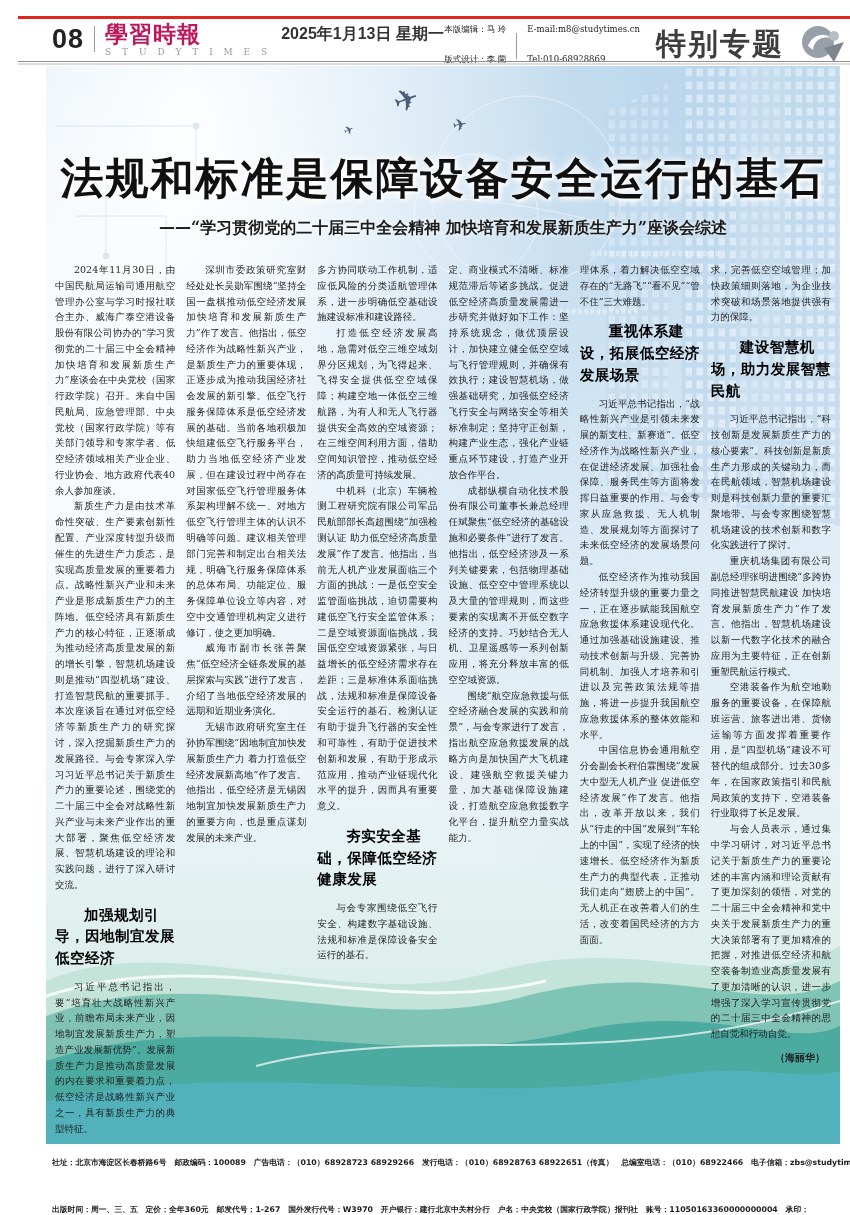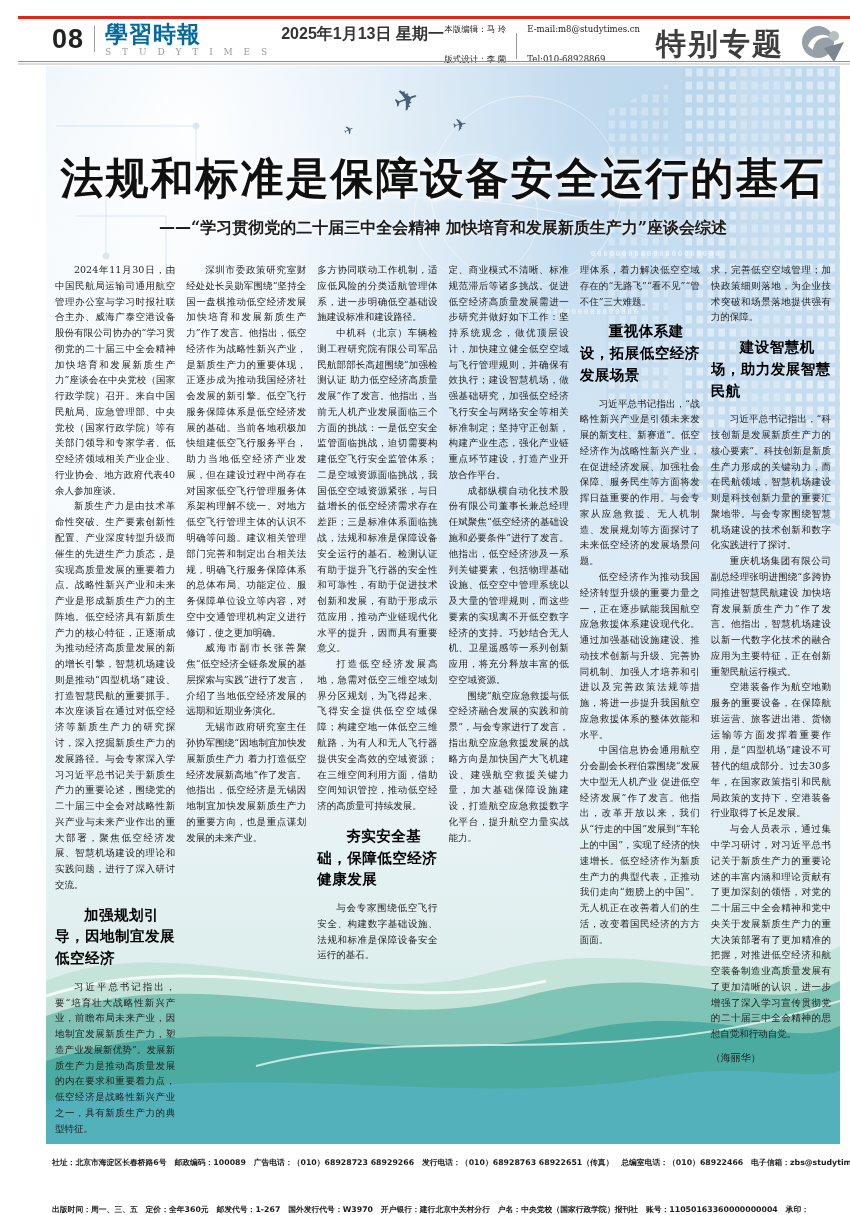--- a/index.html
+++ b/index.html
@@ -6,21 +6,21 @@
   .page{position:relative;width:850px;height:1215px;background:#fff;overflow:hidden;
         font-family:"Liberation Sans","DejaVu Sans",sans-serif;color:#222;margin-left:18px;}
   
   .top-red{position:absolute;top:16px;left:0;width:850px;height:3px;background:#e0271b;}
   .hdr{position:absolute;top:22px;left:0;width:850px;height:36px;}
   .hdr-left{position:absolute;left:34px;top:0;display:flex;align-items:flex-start;}
   .pageno{font-size:27px;font-weight:bold;color:#222;line-height:34px;letter-spacing:1px;}
   .vdiv{width:1px;background:#9b9b9b;height:26px;margin:4px 10px 0 10px;}
   .masthead-col{display:flex;flex-direction:column;}
   .masthead{font-family:"DejaVu Serif","Liberation Serif",serif;font-weight:900;
-            font-size:23px;color:#0369a1;line-height:24px;letter-spacing:1px;}
+            font-size:23px;color:#be185d;line-height:24px;letter-spacing:1px;}
   .masthead-sub{font-family:"DejaVu Serif","Liberation Serif",serif;font-size:9px;color:#9a9a9a;
             letter-spacing:4px;margin-top:1px;}
   .date{font-size:16px;font-weight:bold;color:#333;margin:2px 0 0 10px;}
   .hdr-right{position:absolute;right:22px;top:0;display:flex;align-items:center;}
   .editor{font-size:8.5px;color:#222;line-height:14px;text-align:left;
           font-family:"DejaVu Serif","Liberation Serif",serif;}
   .editor-grid{display:flex;align-items:center;}
   .editor-col{display:flex;flex-direction:column;gap:16px;}
   .section-title{font-size:30px;font-weight:900;color:#3e3e3e;letter-spacing:2px;margin:0 10px 0 16px;
           font-family:"DejaVu Sans","Liberation Sans",sans-serif;}
@@ -43,21 +43,21 @@
      color:#1c1c1c;text-shadow:0 0 5px rgba(255,255,255,.9);}
   
   .cols{position:absolute;top:196px;left:9px;right:9px;bottom:8px;display:flex;gap:11px;overflow:hidden;}
   .col{flex:1;overflow:hidden;font-family:"DejaVu Serif","Liberation Serif",serif;
        font-size:9.5px;line-height:1.66;color:#1d1d1d;text-align:justify;}
   .body-p{margin:0;text-indent:2em;}
   .no-indent{text-indent:0;}
   .col-heading{font-family:"DejaVu Sans","Liberation Sans",sans-serif;font-weight:bold;
        font-size:14.5px;line-height:1.5;color:#000;margin:12px 0 9px;text-indent:2em;
        letter-spacing:.5px;text-align:left;}
-  .author{font-weight:normal;font-size:10px;margin-top:8px;padding-right:6px;}
+  .author{text-align:right;font-weight:bold;font-size:10px;margin-top:8px;padding-right:6px;}
   
   .footer-line{position:absolute;left:34px;width:790px;font-size:7.8px;color:#1d1d1d;
        white-space:nowrap;font-weight:bold;font-family:"DejaVu Sans","Liberation Sans",sans-serif;}
   .f1{top:1157px;} .f2{top:1204px;}
 </style>
 </head>
 <body>
 
 <div class="page">
   <div class="top-red"></div>
@@ -148,22 +148,22 @@
           <div class="col-heading">加强规划引导，因地制宜发展低空经济</div>
           <p class="body-p">习近平总书记指出，要“培育壮大战略性新兴产业，前瞻布局未来产业，因地制宜发展新质生产力，塑造产业发展新优势”。发展新质生产力是推动高质量发展的内在要求和重要着力点，低空经济是战略性新兴产业之一，具有新质生产力的典型特征。</p>
         </div>
         <div class="col">
           <p class="body-p">深圳市委政策研究室财经处处长吴勋军围绕“坚持全国一盘棋推动低空经济发展 加快培育和发展新质生产力”作了发言。他指出，低空经济作为战略性新兴产业，是新质生产力的重要体现，正逐步成为推动我国经济社会发展的新引擎。低空飞行服务保障体系是低空经济发展的基础。当前各地积极加快组建低空飞行服务平台，助力当地低空经济产业发展，但在建设过程中尚存在对国家低空飞行管理服务体系架构理解不统一、对地方低空飞行管理主体的认识不明确等问题。建议相关管理部门完善和制定出台相关法规，明确飞行服务保障体系的总体布局、功能定位、服务保障单位设立等内容，对空中交通管理机构定义进行修订，使之更加明确。</p>
           <p class="body-p">威海市副市长张善聚焦“低空经济全链条发展的基层探索与实践”进行了发言，介绍了当地低空经济发展的远期和近期业务演化。</p>
           <p class="body-p">无锡市政府研究室主任孙协军围绕“因地制宜加快发展新质生产力 着力打造低空经济发展新高地”作了发言。他指出，低空经济是无锡因地制宜加快发展新质生产力的重要方向，也是重点谋划发展的未来产业。</p>
         </div>
         <div class="col">
           <p class="body-p no-indent">多方协同联动工作机制，适应低风险的分类适航管理体系，进一步明确低空基础设施建设标准和建设路径。</p>
+          <p class="body-p">打造低空经济发展高地，急需对低空三维空域划界分区规划，为飞得起来、飞得安全提供低空空域保障；构建空地一体低空三维航路，为有人和无人飞行器提供安全高效的空域资源；在三维空间利用方面，借助空间知识管控，推动低空经济的高质量可持续发展。</p>
           <p class="body-p">中机科（北京）车辆检测工程研究院有限公司军品民航部部长高超围绕“加强检测认证 助力低空经济高质量发展”作了发言。他指出，当前无人机产业发展面临三个方面的挑战：一是低空安全监管面临挑战，迫切需要构建低空飞行安全监管体系；二是空域资源面临挑战，我国低空空域资源紧张，与日益增长的低空经济需求存在差距；三是标准体系面临挑战，法规和标准是保障设备安全运行的基石。检测认证有助于提升飞行器的安全性和可靠性，有助于促进技术创新和发展，有助于形成示范应用，推动产业链现代化水平的提升，因而具有重要意义。</p>
-          <p class="body-p">打造低空经济发展高地，急需对低空三维空域划界分区规划，为飞得起来、飞得安全提供低空空域保障；构建空地一体低空三维航路，为有人和无人飞行器提供安全高效的空域资源；在三维空间利用方面，借助空间知识管控，推动低空经济的高质量可持续发展。</p>
           <div class="col-heading">夯实安全基础，保障低空经济健康发展</div>
           <p class="body-p">与会专家围绕低空飞行安全、构建数字基础设施、法规和标准是保障设备安全运行的基石。</p>
         </div>
         <div class="col">
           <p class="body-p no-indent">定、商业模式不清晰、标准规范滞后等诸多挑战。促进低空经济高质量发展需进一步研究并做好如下工作：坚持系统观念，做优顶层设计，加快建立健全低空空域与飞行管理规则，并确保有效执行；建设智慧机场，做强基础研究，加强低空经济飞行安全与网络安全等相关标准制定；坚持守正创新，构建产业生态，强化产业链重点环节建设，打造产业开放合作平台。</p>
           <p class="body-p">成都纵横自动化技术股份有限公司董事长兼总经理任斌聚焦“低空经济的基础设施和必要条件”进行了发言。他指出，低空经济涉及一系列关键要素，包括物理基础设施、低空空中管理系统以及大量的管理规则，而这些要素的实现离不开低空数字经济的支持。巧妙结合无人机、卫星遥感等一系列创新应用，将充分释放丰富的低空空域资源。</p>
           <p class="body-p">围绕“航空应急救援与低空经济融合发展的实践和前景”，与会专家进行了发言，指出航空应急救援发展的战略方向是加快国产大飞机建设、建强航空救援关键力量，加大基础保障设施建设，打造航空应急救援数字化平台，提升航空力量实战能力。</p>
         </div>
         <div class="col">
           <p class="body-p no-indent">理体系，着力解决低空空域存在的“无路飞”“看不见”“管不住”三大难题。</p>

